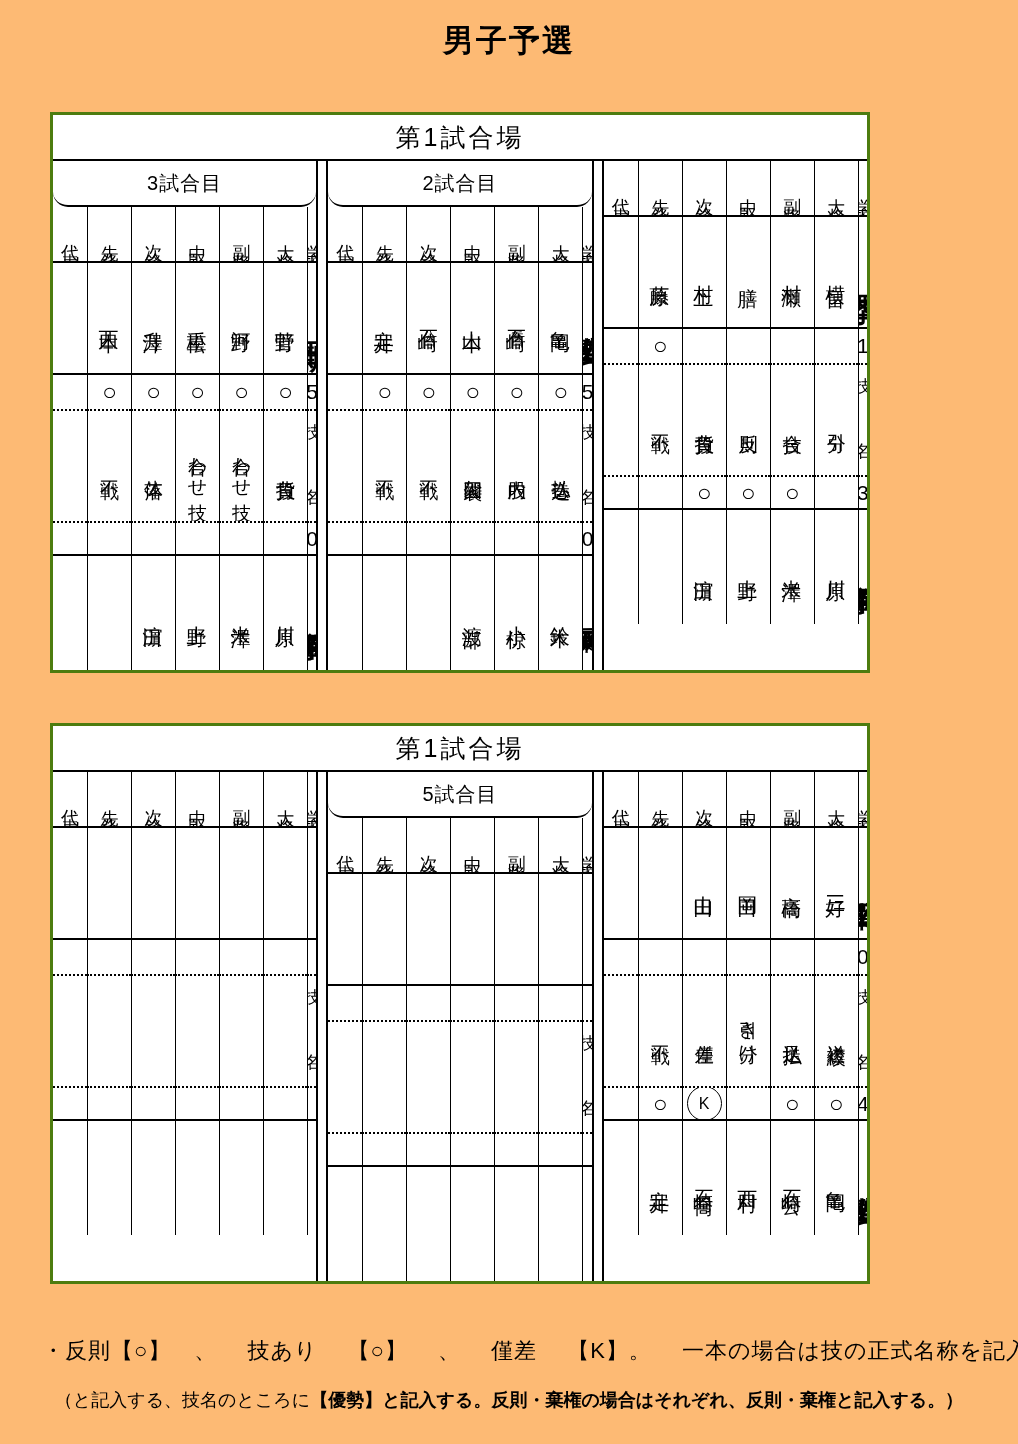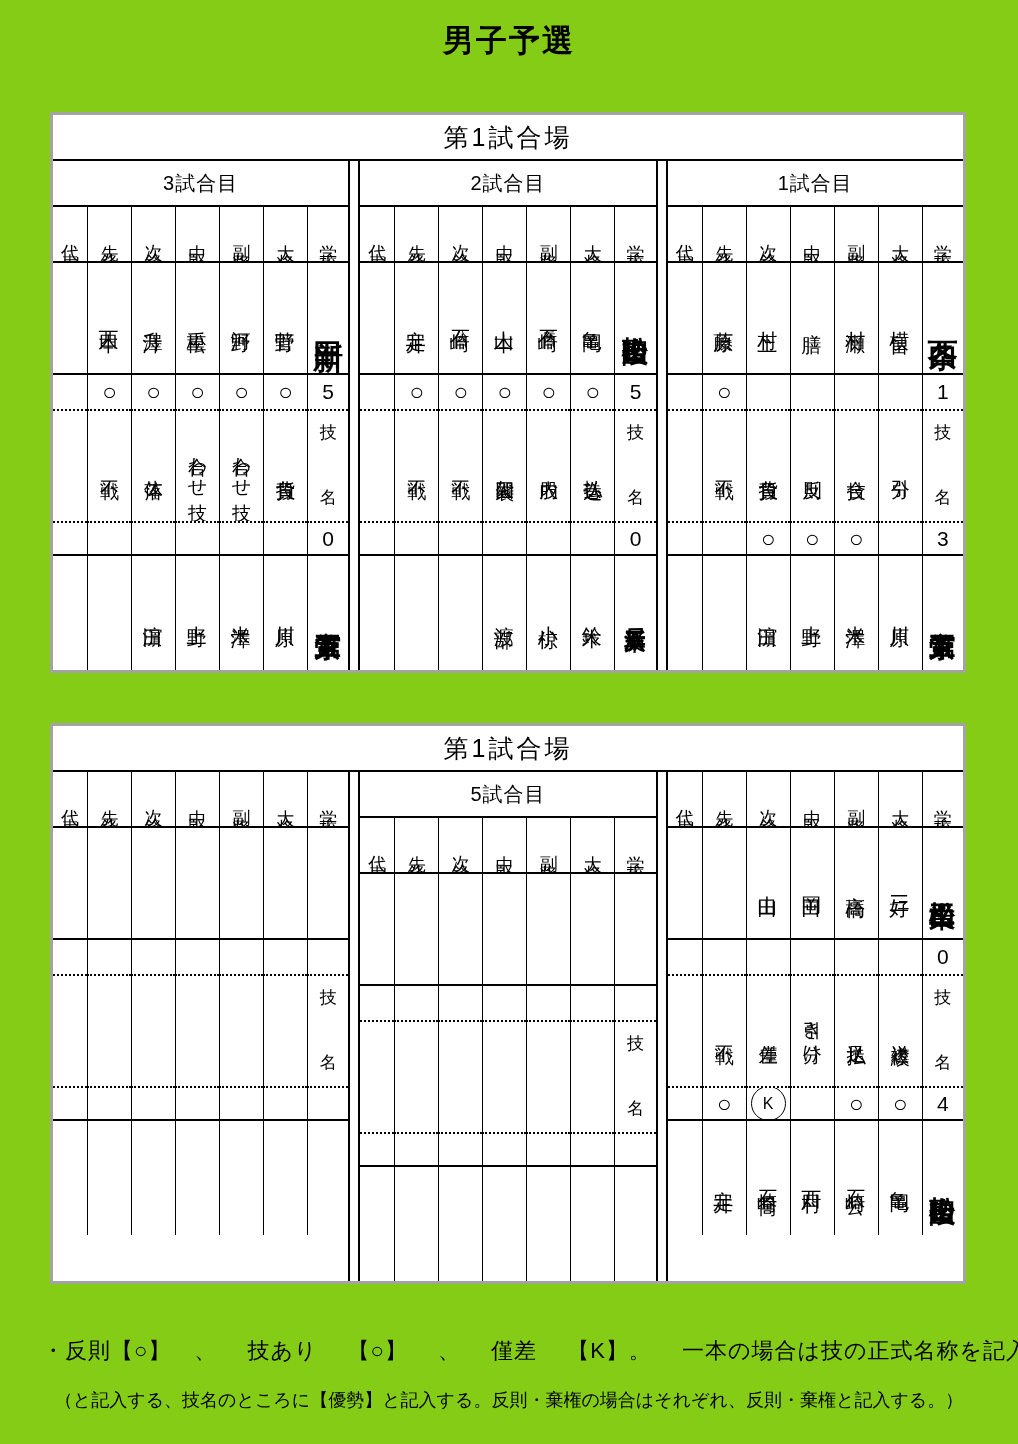--- a/index.html
+++ b/index.html
@@ -1,39 +1,39 @@
 <!DOCTYPE html>
 <html><head>
 <meta charset="utf-8">
 <style>
   html,body { margin:0; padding:0; background:#888; }
   .page {
     position:relative; width:1018px; height:1444px; margin:0 auto;
-    background:#84cc16; color:#000; overflow:hidden;
+    background:#fdba74; color:#000; overflow:hidden;
     font-family:"Liberation Sans", sans-serif;
   }
   .page-title {
     position:absolute; top:20px; left:0; right:0; text-align:center;
     font-size:31px; font-weight:bold; letter-spacing:2px;
   }
   .sheet-table {
-    position:absolute; left:50px; width:916px; box-sizing:border-box;
-    border:3px solid #a3a3a3; background:#fff;
+    position:absolute; left:50px; width:820px; box-sizing:border-box;
+    border:3px solid #4d7c0f; background:#fff;
   }
   .t-title {
     height:44px; border-bottom:2.5px solid #000;
     display:flex; align-items:center; justify-content:center;
     font-size:25px; letter-spacing:3px;
   }
   .t-body { display:flex; align-items:stretch; }
   .block { flex:1 1 0; min-width:0; }
   .vdivider { flex:0 0 8px; border-left:2.5px solid #000; border-right:2.5px solid #000; background:#fff; }
   .match-row {
     height:44px; border-bottom:2.5px solid #000;
-    display:flex; align-items:center; justify-content:center; font-size:20px; letter-spacing:1px;
+    display:flex; align-items:center; justify-content:center; font-size:20px; letter-spacing:1px;border-radius:15px;
   }
   .grid { display:grid; grid-template-columns:34px 44px 44px 44px 44px 44px 1fr; }
   .cell {
     border-left:1.5px solid #000; box-sizing:border-box; overflow:hidden;
     display:flex; align-items:center; justify-content:center; min-width:0;
   }
   .cell.c0 { border-left:none; }
   .r-head  { height:54px; }
   .r-p1    { height:112px; border-top:2px solid #000; }
   .r-s1    { height:36px;  border-top:2.5px solid #000; }
@@ -55,21 +55,21 @@
   .kmark {
     width:33px; height:33px; border:1.5px solid #000; border-radius:50%;
     display:flex; align-items:center; justify-content:center; font-size:16px; background:#fff;
   }
   .legend1 {
     position:absolute; left:42px; top:1336px; font-size:22px; white-space:nowrap; letter-spacing:1px;
   }
   .legend2 {
     position:absolute; left:0; right:0; top:1388px; text-align:center; font-size:18px; white-space:nowrap;
   }
-  .legend2 .bold-part { font-weight:normal; }
+  .legend2 .bold-part { font-weight:bold; }
 </style>
 </head>
 <body>
 
 <div class="page">
   <div class="page-title">男子予選</div>
 
   <div id="tables-root">
       <div class="sheet-table" style="top: 112px;">
         <div class="t-title">第1試合場</div>
@@ -228,21 +228,20 @@
               <div class="cell r-p2 vtext player"></div>
               <div class="cell r-p2 vtext player"></div>
               <div class="cell r-p2 vtext player">渡部</div>
               <div class="cell r-p2 vtext player">小椋</div>
               <div class="cell r-p2 vtext player">鈴木</div>
               <div class="cell r-p2 vtext school" style="font-size: 21px;">新居浜工業</div>
             </div>
           </div>
           <div class="vdivider"></div>
           <div class="block">
-            <div class="match-row">1試合目</div>
             <div class="grid">
               <div class="cell r-head c0 vtext headcell">代表</div>
               <div class="cell r-head vtext headcell">先鋒</div>
               <div class="cell r-head vtext headcell">次鋒</div>
               <div class="cell r-head vtext headcell">中堅</div>
               <div class="cell r-head vtext headcell">副将</div>
               <div class="cell r-head vtext headcell">大将</div>
               <div class="cell r-head vtext headcell">学校</div>
               <div class="cell r-p1 c0 vtext player"></div>
               <div class="cell r-p1 vtext player">藤原</div>

